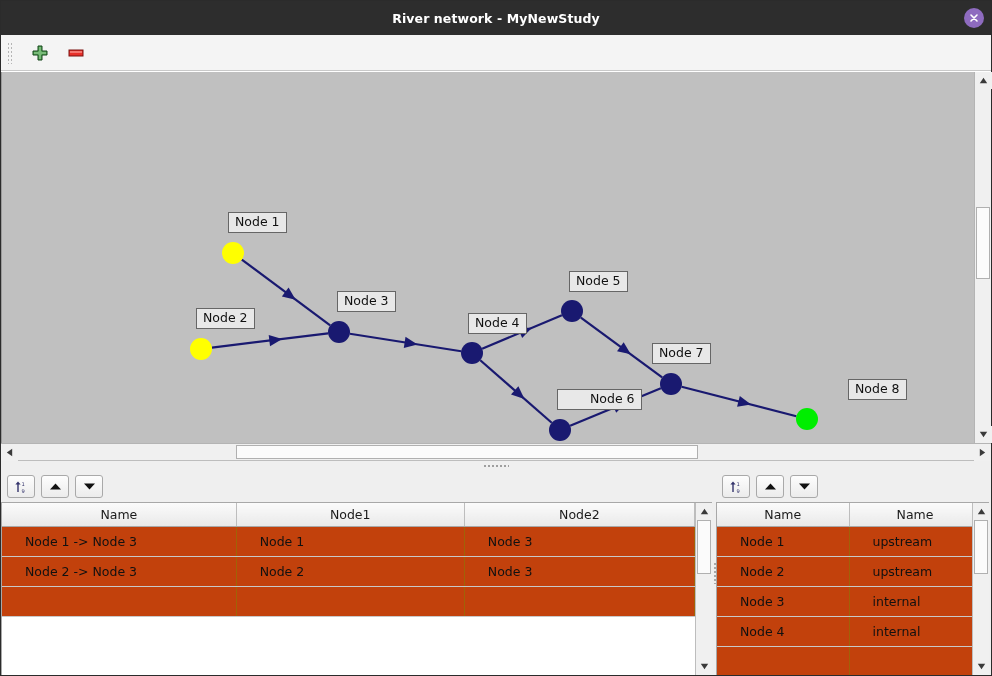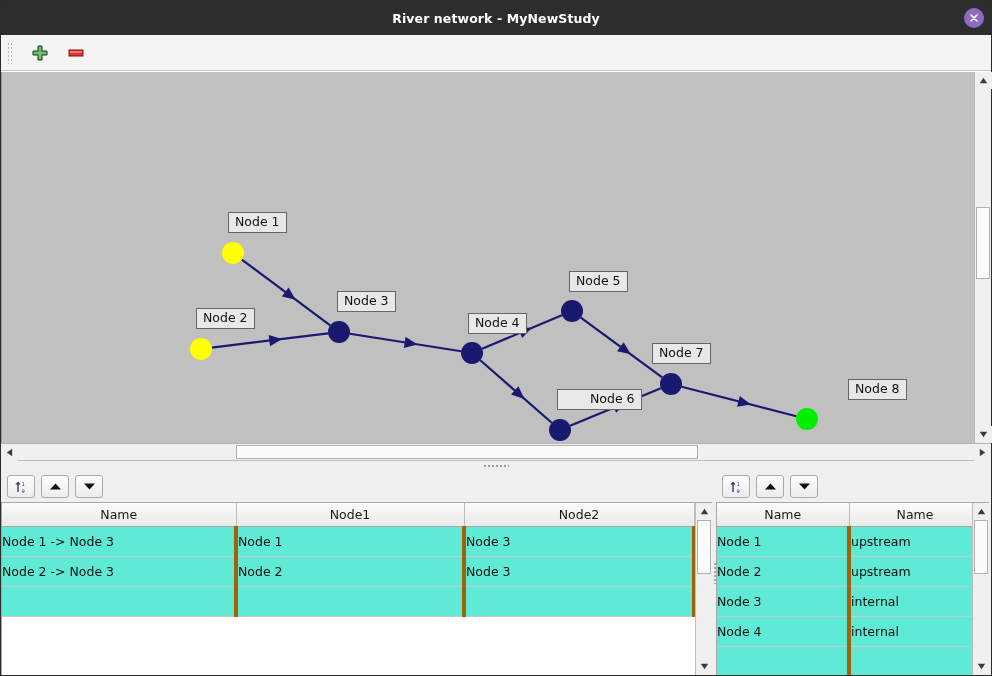--- a/index.html
+++ b/index.html
@@ -195,25 +195,25 @@
     border-right: 1px solid #bdbdbd;
     border-bottom: 1px solid #a8a8a8;
     height: 23px;
     font-weight: normal;
     font-size: 12.5px;
     color: #1a1a1a;
     text-align: center;
     padding: 0 4px;
   }
   table.grid td {
-    border-right: 4px solid #a16207;
+    border-right: 1px solid #a16207;
     border-bottom: 1px solid #c8c8c8;
     height: 30px;
-    padding: 0 0;
-    background: #5eead4;
+    padding: 0 23px;
+    background: #c2410c;
     white-space: nowrap;
     overflow: hidden;
     text-overflow: clip;
   }
   table.grid tr.blank td { height: 30px; }
 </style>
 </head>
 <body>
 
 <div id="window">

